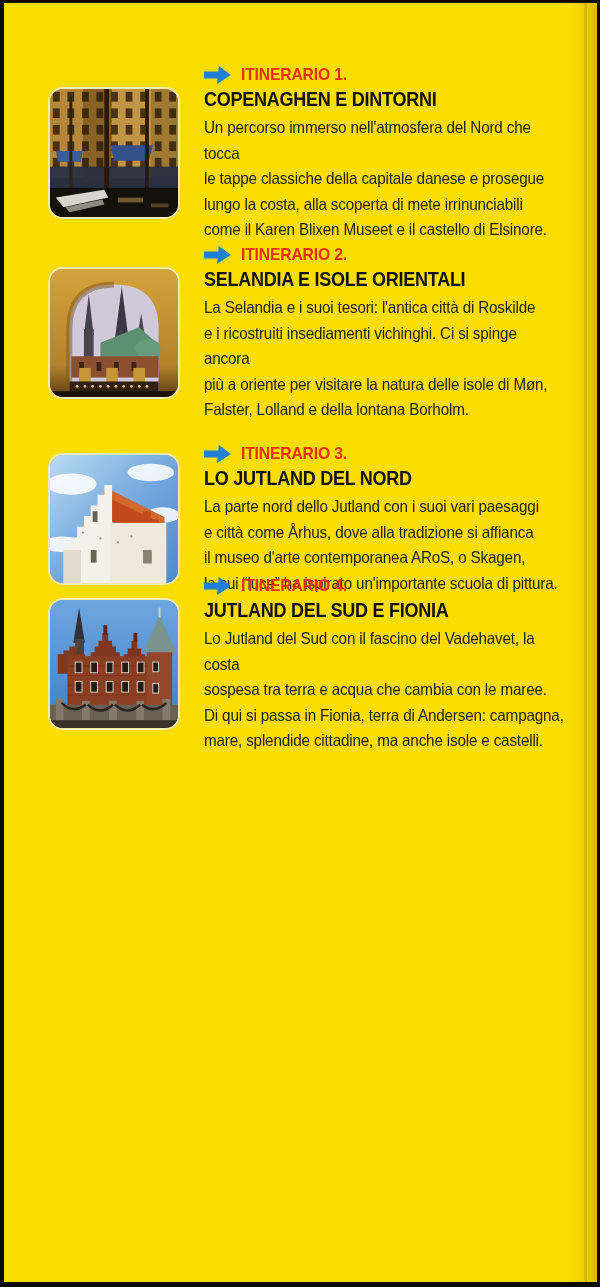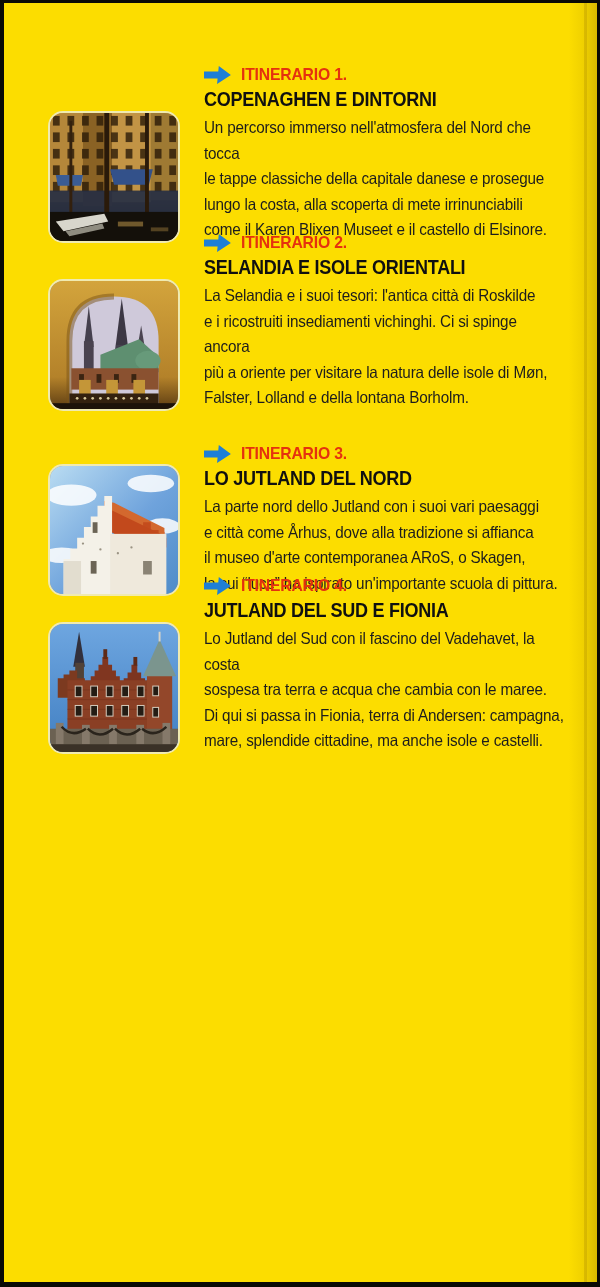--- a/index.html
+++ b/index.html
@@ -24,21 +24,21 @@
     background:linear-gradient(to right, rgba(120,90,0,0) 0%, rgba(120,90,0,0.10) 55%, rgba(90,60,0,0.22) 100%);
     pointer-events:none;
   }
   .fold-line{
     position:absolute;top:0;bottom:0;right:10px;width:3px;
     background:rgba(90,60,0,0.14);
     pointer-events:none;
   }
   .itinerary{
     position:absolute;left:44px;width:545px;
-    display:flex;align-items:flex-end;
+    display:flex;align-items:center;
   }
   .thumb{
     width:132px;height:132px;flex:0 0 132px;
     border-radius:15px;overflow:hidden;
     border:2px solid rgba(255,248,180,0.85);
     box-sizing:border-box;
     background:#999;
   }
   .thumb svg{display:block;width:100%;height:100%;}
   .text-col{
@@ -112,21 +112,21 @@
         <span class="label">ITINERARIO 1.</span>
       </div>
       <h2 class="title">COPENAGHEN E DINTORNI</h2>
       <p class="body">Un percorso immerso nell'atmosfera del Nord che tocca
 le tappe classiche della capitale danese e prosegue
 lungo la costa, alla scoperta di mete irrinunciabili
 come il Karen Blixen Museet e il castello di Elsinore.</p>
     </div>
   </section>
 
-  <section class="itinerary" style="top:228px">
+  <section class="itinerary" style="top:240px">
     <div class="thumb">
       <svg viewBox="0 0 132 132">
         <defs>
           <linearGradient id="p2fr" x1="0" y1="0" x2="0" y2="1">
             <stop offset="0" stop-color="#d3a43c"></stop>
               <stop offset="0.75" stop-color="#b4822a"></stop>
               <stop offset="1" stop-color="#5c3c12"></stop>
           </linearGradient>
         </defs>
         <rect width="132" height="132" fill="url(#p2fr)"></rect>

